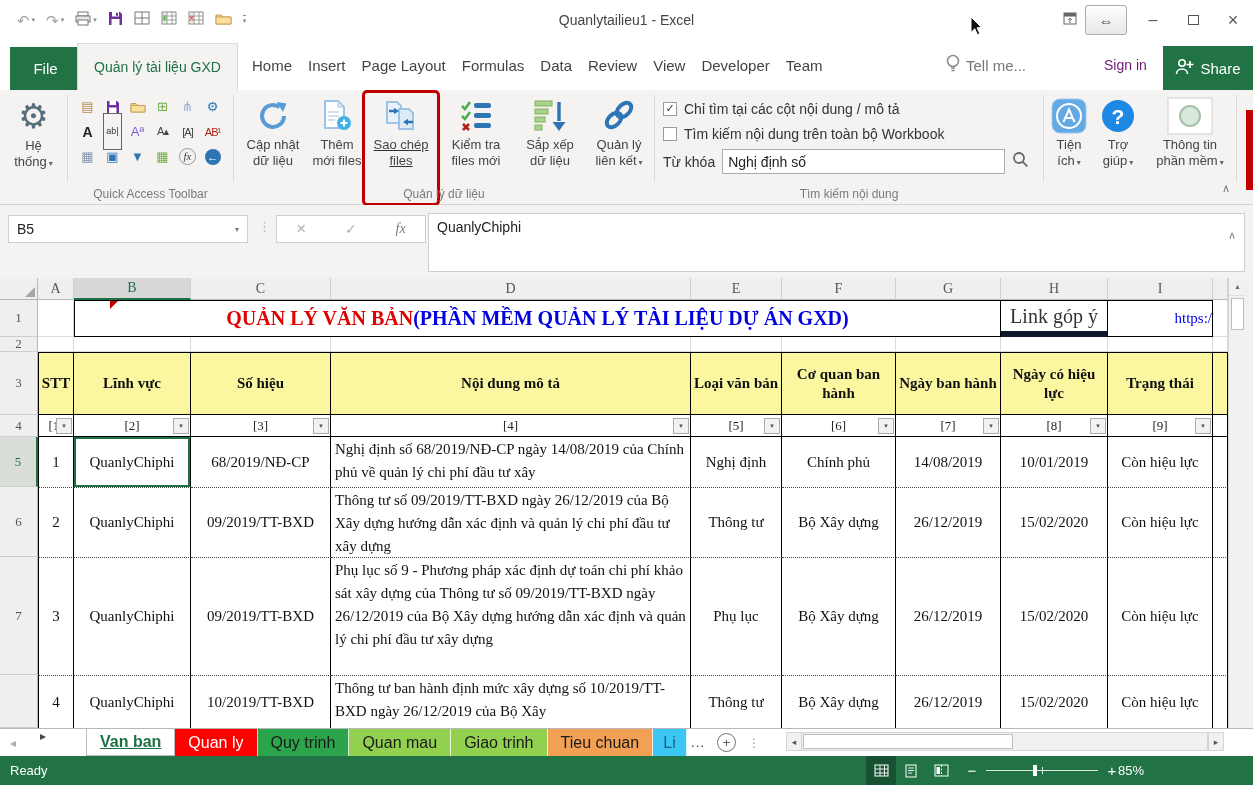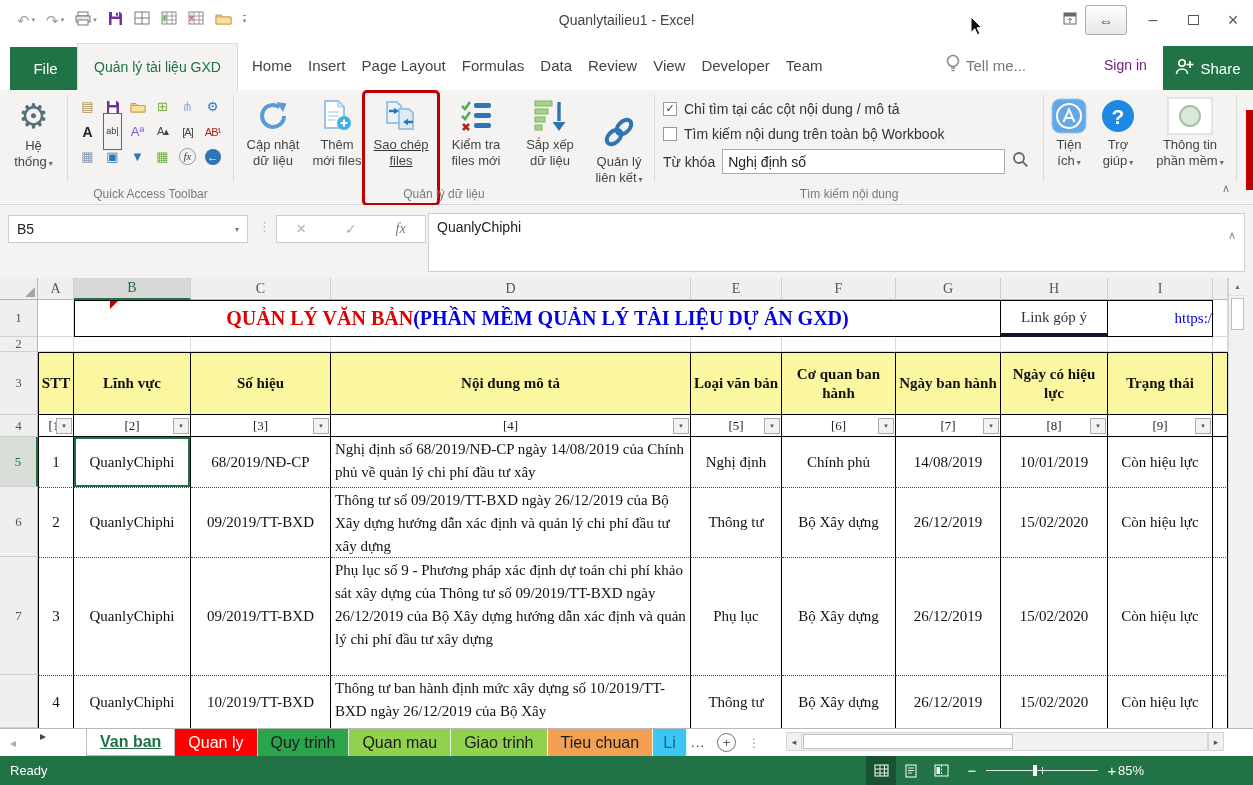--- a/index.html
+++ b/index.html
@@ -99,22 +99,22 @@
             border-bottom:10px solid #a6a6a6}
   .colh{background:#efefef;border-right:1px solid #cfcfcf;border-bottom:1px solid #b7b7b7;display:flex;
         align-items:center;justify-content:center;font-size:14px;color:#555}
   .colh.sel{background:#d8d8d8;border-bottom:2px solid #1e7145;color:#1e7145}
   .gut{background:#efefef;border-right:1px solid #b7b7b7;border-bottom:1px solid #cfcfcf;display:flex;
        align-items:center;justify-content:center;font-size:13px;color:#555}
   .gut.sel{background:#d9ded9;color:#1e7145;border-right:2px solid #1e7145}
   .gc{background:#fff;border-right:1px solid #d9d9d9;border-bottom:1px solid #d9d9d9}
   .titlecell{background:#fff;border:1px solid #000;display:flex;align-items:center;justify-content:center;
              font-size:20px;font-weight:bold;white-space:nowrap;overflow:hidden}
-  .linkcell{background:#fff;border-top:1px solid #000;border-right:1px solid #000;border-bottom:4px solid #0f172a;
-            display:flex;align-items:center;justify-content:center;font-size:15px}
+  .linkcell{background:#fff;border-top:1px solid #000;border-right:1px solid #000;border-bottom:6px solid #0f172a;
+            display:flex;align-items:center;justify-content:center;font-size:20px}
   .urlcell{background:#fff;border-top:1px solid #000;border-right:1px solid #000;border-bottom:1px solid #000;
            display:flex;align-items:center;justify-content:flex-end;font-size:15px;color:#0000ee;
            overflow:hidden;white-space:nowrap}
   .hcell{background:#fbf7a0;border-top:1px solid #000;border-right:1px solid #000;border-bottom:1px solid #000;
          display:flex;align-items:center;justify-content:center;text-align:center;font-weight:bold;font-size:15px;
          line-height:19px;color:#111;padding:0 2px}
   .fcell{background:#fff;border-right:1px solid #000;border-bottom:1px solid #000;display:flex;align-items:center;
          font-size:13px;color:#222;position:relative;overflow:hidden}
   .fcell .ftext{flex:1;text-align:center}
   .fbtn{position:absolute;right:1px;top:50%;transform:translateY(-50%);width:16px;height:16px;background:#f2f2f2;
@@ -413,21 +413,21 @@
               <rect x="1" y="9" width="13" height="5" fill="#a9d18e" stroke="#7fb35f"></rect>
               <rect x="1" y="17" width="10" height="5" fill="#a9d18e" stroke="#7fb35f"></rect>
               <rect x="1" y="25" width="7" height="5" fill="#a9d18e" stroke="#7fb35f"></rect>
               <path d="M25 2v19" stroke="#2e75b6" stroke-width="3.4"></path>
               <path d="M25 31l-6.5-9h13z" fill="#2e75b6"></path>
             </svg>
           </span>
           <span class="bl">Sắp xếp</span>
           <span class="bl"><span>dữ liệu</span></span>
         </div>
-        <div class="bigbtn" style="width: 66px; justify-content: center;">
+        <div class="bigbtn" style="width: 66px;">
           <span class="bicon">
             <svg width="34" height="32" viewBox="0 0 34 32">
               <g stroke="#2e75b6" stroke-width="4" fill="none">
                 <ellipse cx="12" cy="20" rx="8.5" ry="5.6" transform="rotate(-45 12 20)"></ellipse>
                 <ellipse cx="22" cy="10" rx="8.5" ry="5.6" transform="rotate(-45 22 10)"></ellipse>
               </g>
             </svg>
           </span>
           <span class="bl">Quản lý</span>
           <span class="bl"><span>liên kết</span><span class="caret">▾</span></span>

